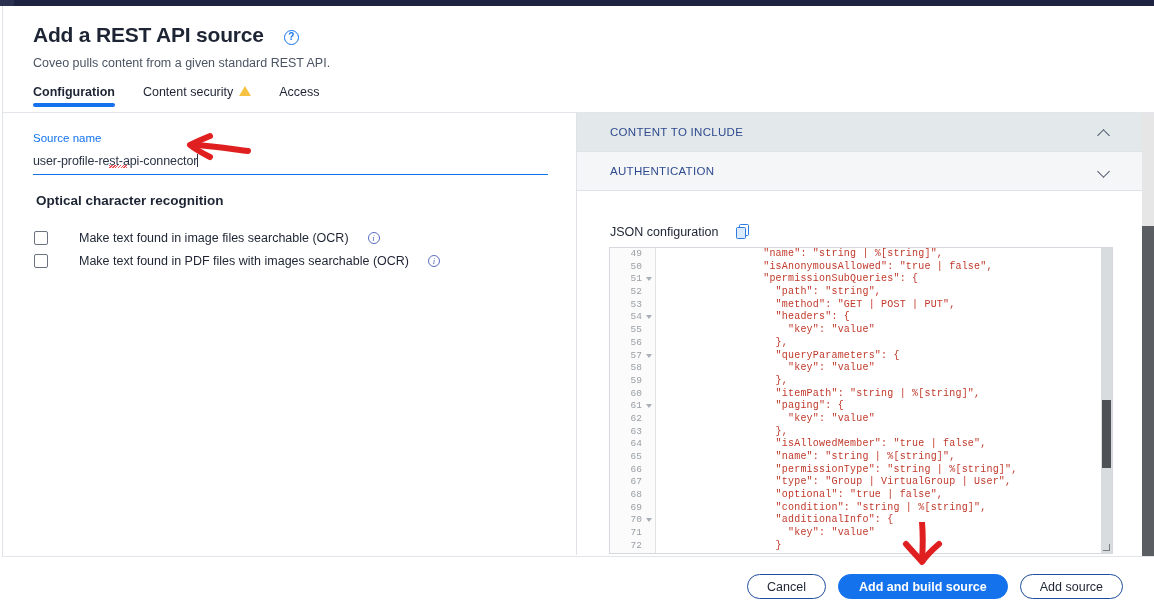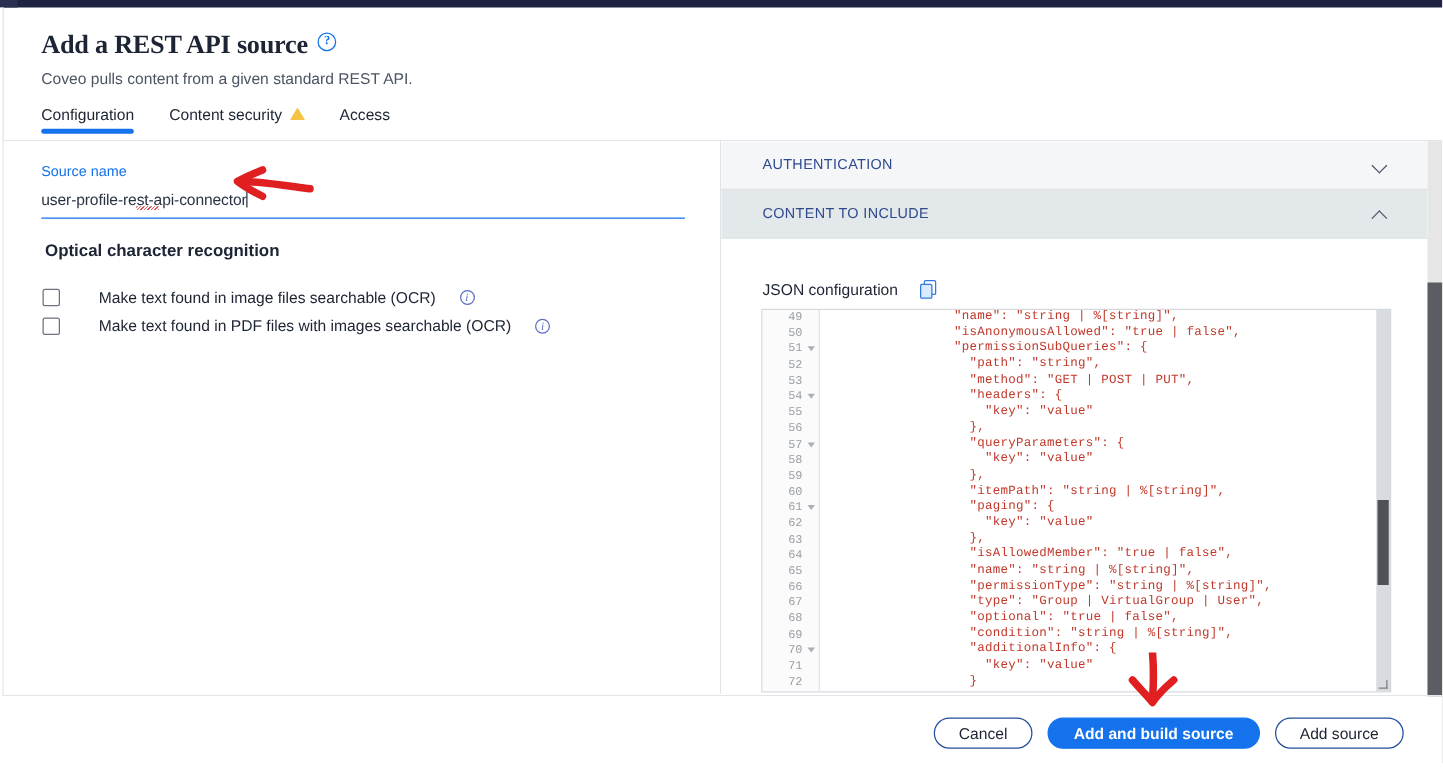--- a/index.html
+++ b/index.html
@@ -44,22 +44,22 @@
   }
 
   
   .header {
     position: absolute;
     left: 33px; top: 22px;
     width: 540px;
   }
   .page-title-row {
     display: flex;
-    gap: 8px;
-    font-family: Liberation Serif, serif;
+    align-items: center;
+    gap: 20px;
   }
   .page-title {
     font-size: 21px;
     font-weight: bold;
     color: #1d2433;
     letter-spacing: -0.2px;
     line-height: 26px;
   }
   .help-icon {
     width: 15px; height: 15px;
@@ -94,21 +94,21 @@
     font-size: 12.5px;
     color: #1d2433;
     padding: 0 0 10px 0;
     margin-right: 28px;
     cursor: pointer;
     display: flex;
     align-items: center;
     gap: 6px;
     white-space: nowrap;
   }
-  .tab.active { font-weight: normal; }
+  .tab.active { font-weight: bold; }
   .tab.active .tab-underline {
     position: absolute;
     left: 0; bottom: 2px;
     width: 100%;
     height: 4px;
     background: #1372ec;
     border-radius: 3px;
   }
   .warn-triangle {
     display: inline-block;
@@ -519,28 +519,28 @@
       <span class="cbox"></span>
       <span class="cb-label">Make text found in PDF files with images searchable (OCR)</span>
       <span class="info-icon">i</span>
     </div>
   </div>
 
   <div class="pane-divider"></div>
 
   <div class="right-pane">
 
+    <div class="accordion content">
+      <span class="accordion-title">CONTENT TO INCLUDE</span>
+      <span class="chev up"></span>
+    </div>
+
     <div class="accordion auth">
       <span class="accordion-title">AUTHENTICATION</span>
       <span class="chev"></span>
-    </div>
-
-    <div class="accordion content">
-      <span class="accordion-title">CONTENT TO INCLUDE</span>
-      <span class="chev up"></span>
     </div>
 
     <div class="json-label-row">
       <span class="json-label">JSON configuration</span>
       <span class="copy-icon">
         <span class="back"></span>
         <span class="front"></span>
       </span>
     </div>
 

